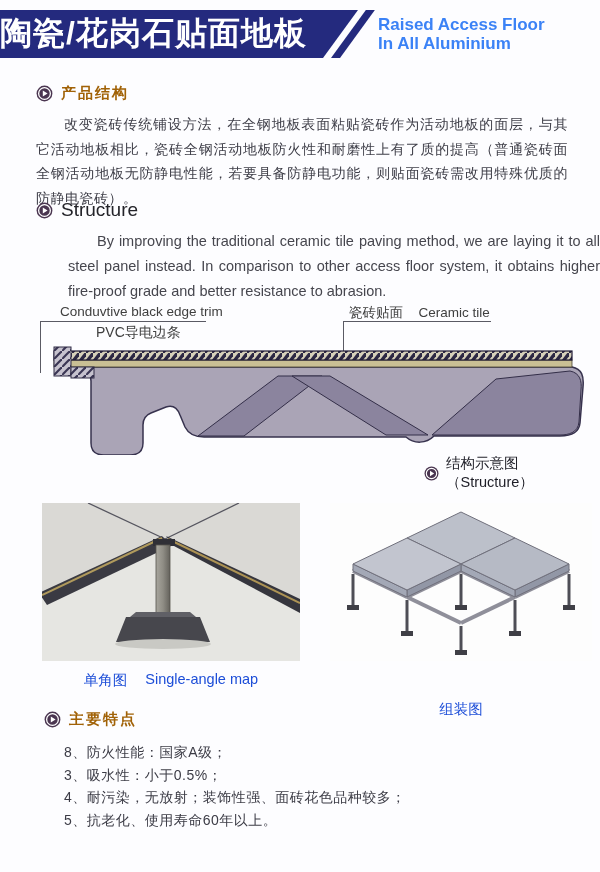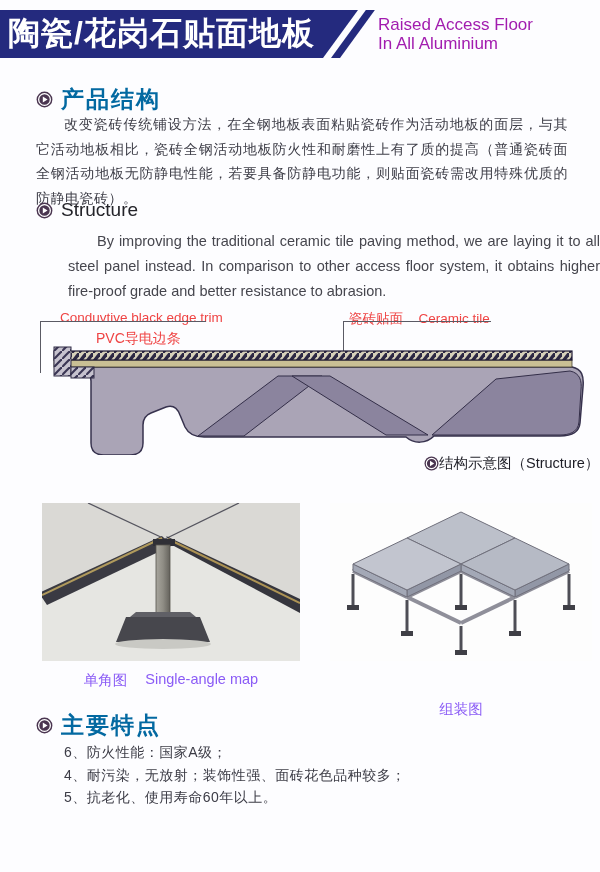--- a/index.html
+++ b/index.html
@@ -6,44 +6,44 @@
   body{width:600px;height:872px;background:#fdfdff;position:relative;overflow:hidden;
        font-family:"Liberation Sans","DejaVu Sans",sans-serif;}
   .abs{position:absolute;}
 
   
   .banner{left:0;top:10px;width:368px;height:48px;background:#242a7e;
           clip-path:polygon(0 0,358px 0,323px 48px,0 48px);display:flex;align-items:center;}
   .banner-sliver{left:331px;top:10px;width:9px;height:48px;background:#242a7e;
           transform:skewX(-36deg);transform-origin:bottom left;}
   .banner-title{color:#ffffff;font-weight:bold;font-size:32px;letter-spacing:1px;
-          padding-left:8px;white-space:nowrap;}
-  .banner-en{left:378px;top:15px;color:#a21caf;font-weight:normal;font-size:17px;line-height:19px;}
+          padding-left:0;white-space:nowrap;}
+  .banner-en{left:378px;top:15px;color:#3b82f6;font-weight:bold;font-size:17px;line-height:19px;}
 
   
   .sec-head{display:flex;align-items:center;gap:8px;}
-  .sec-head .txt-cn{font-size:23px;font-weight:bold;color:#0369a1;letter-spacing:2px;
+  .sec-head .txt-cn{font-size:15px;font-weight:bold;color:#a16207;letter-spacing:2px;
           font-family:"Liberation Serif","DejaVu Serif",serif;}
   .sec-head .txt-en{font-size:19px;font-weight:normal;color:#232329;}
   .bullet{width:17px;height:17px;flex:0 0 auto;}
 
   
   .para{width:532px;font-size:14px;color:#3e3e48;text-align:justify;}
   .para.cn{left:36px;top:112px;line-height:24.5px;text-indent:2em;letter-spacing:.5px;}
   .para.en{left:36px;top:229px;line-height:25px;text-indent:2em;color:#46464e;font-size:14.5px;margin-left:32px;}
 
   
-  .dlabel{font-size:13.5px;color:#ef4444;white-space:nowrap;margin-top:6px;}
+  .dlabel{font-size:13.5px;color:#404040;white-space:nowrap;}
   .lead-h{background:#5a5a64;height:1px;}
   .lead-v{background:#5a5a64;width:1px;}
 
-  .cap-row{display:flex;align-items:center;font-size:14.5px;color:#1d1d26;}
+  .cap-row{display:flex;align-items:center;gap:7px;font-size:14.5px;color:#1d1d26;}
   .cap-row .bullet{width:15px;height:15px;}
 
-  .photo-cap{display:flex;justify-content:center;gap:18px;font-size:14.5px;color:#8b5cf6;}
+  .photo-cap{display:flex;justify-content:center;gap:18px;font-size:14.5px;color:#1d4ed8;}
 
   .feature-list{left:64px;top:741px;font-size:14px;color:#3c3c46;}
   .feature-list .item{line-height:22px;margin-bottom:0.5px;letter-spacing:.5px;}
 </style>
 </head>
 <body>
 
 <div class="abs banner">
   <div class="banner-title">陶瓷/花岗石贴面地板</div>
 </div>
@@ -210,26 +210,27 @@
 </svg>
 
 <div class="abs photo-cap" style="left:42px;top:671px;width:258px;">
   <span>单角图</span>
   <span>Single-angle map</span>
 </div>
 <div class="abs photo-cap" style="left:330px;top:671px;width:262px;margin-top:29px;">
   <span>组装图</span>
 </div>
 
-<div class="abs sec-head" style="left:36px;top:710px;">
+<div class="abs sec-head" style="left:44px;top:710px;">
   <svg class="bullet" viewBox="0 0 20 20">
     <circle cx="10" cy="10" r="9.3" fill="#4a3550"></circle>
     <circle cx="10" cy="10" r="6.9" fill="none" stroke="#ffffff" stroke-width="1.5"></circle>
     <path d="M8 6.4 L13.6 10 L8 13.6 Z" fill="#ffffff"></path>
   </svg>
   <span class="txt-cn">主要特点</span>
 </div>
 
 <div class="abs feature-list">
-  <div class="item">6、防火性能：国家A级；</div>
+  <div class="item">8、防火性能：国家A级；</div>
+  <div class="item">3、吸水性：小于0.5%；</div>
   <div class="item">4、耐污染，无放射；装饰性强、面砖花色品种较多；</div>
   <div class="item">5、抗老化、使用寿命60年以上。</div>
 </div>
 
 </body></html>

